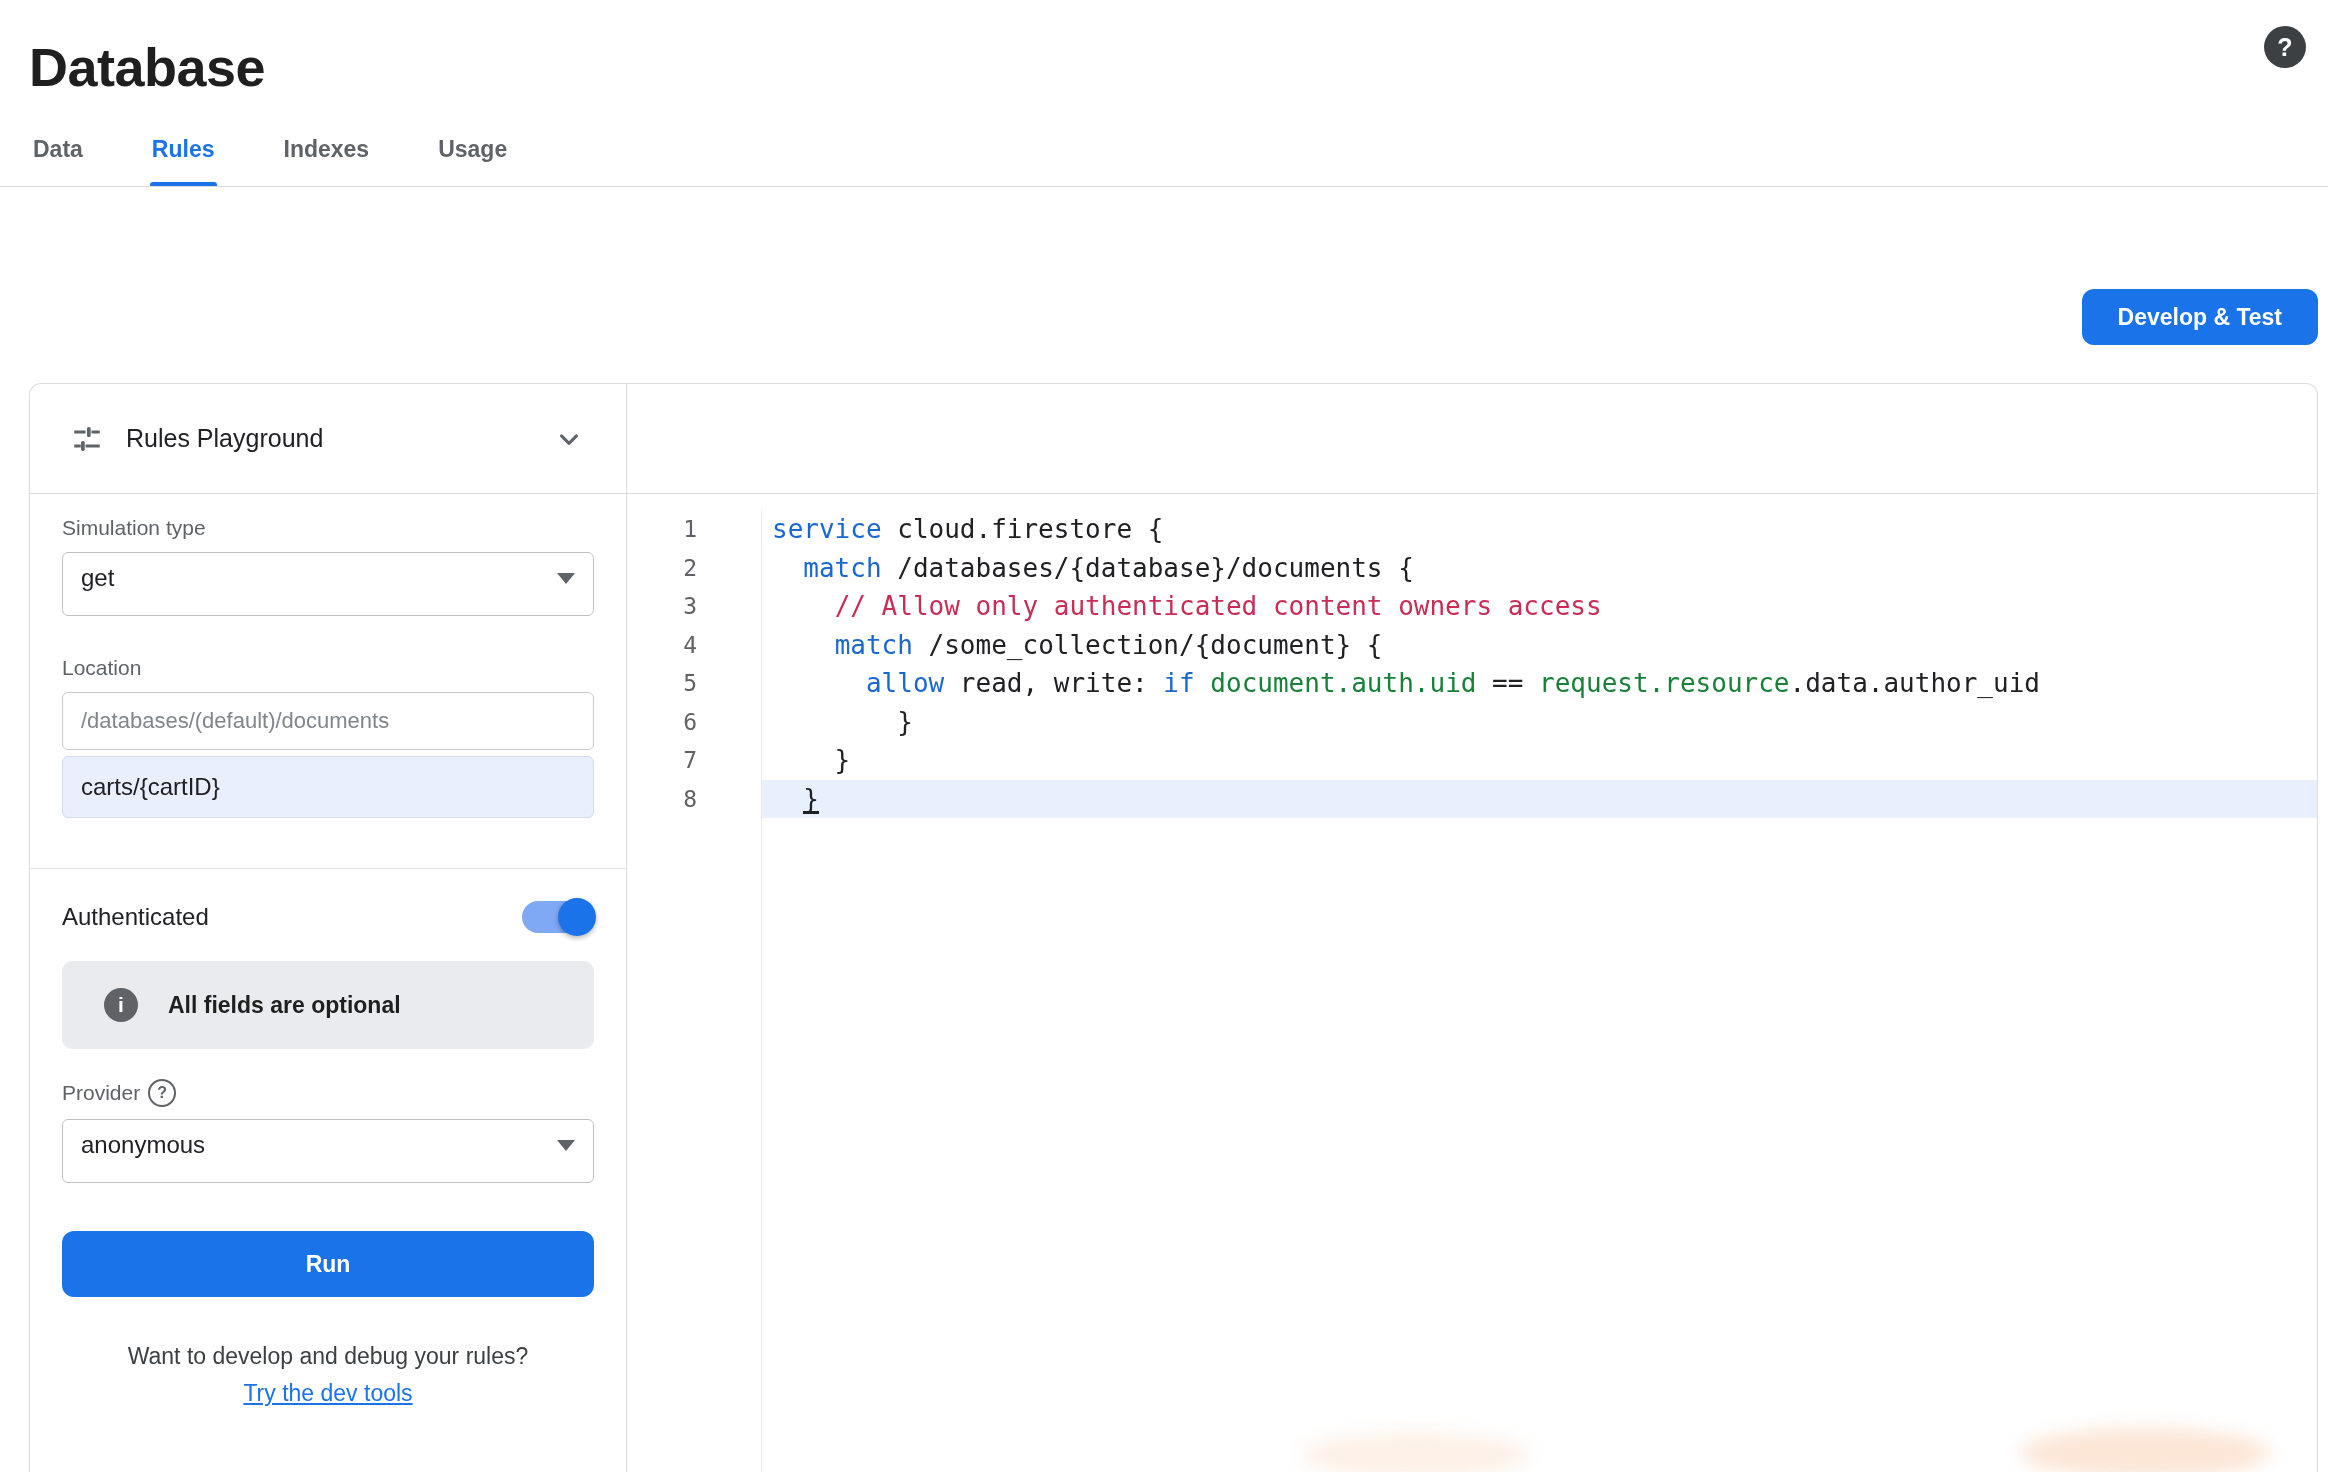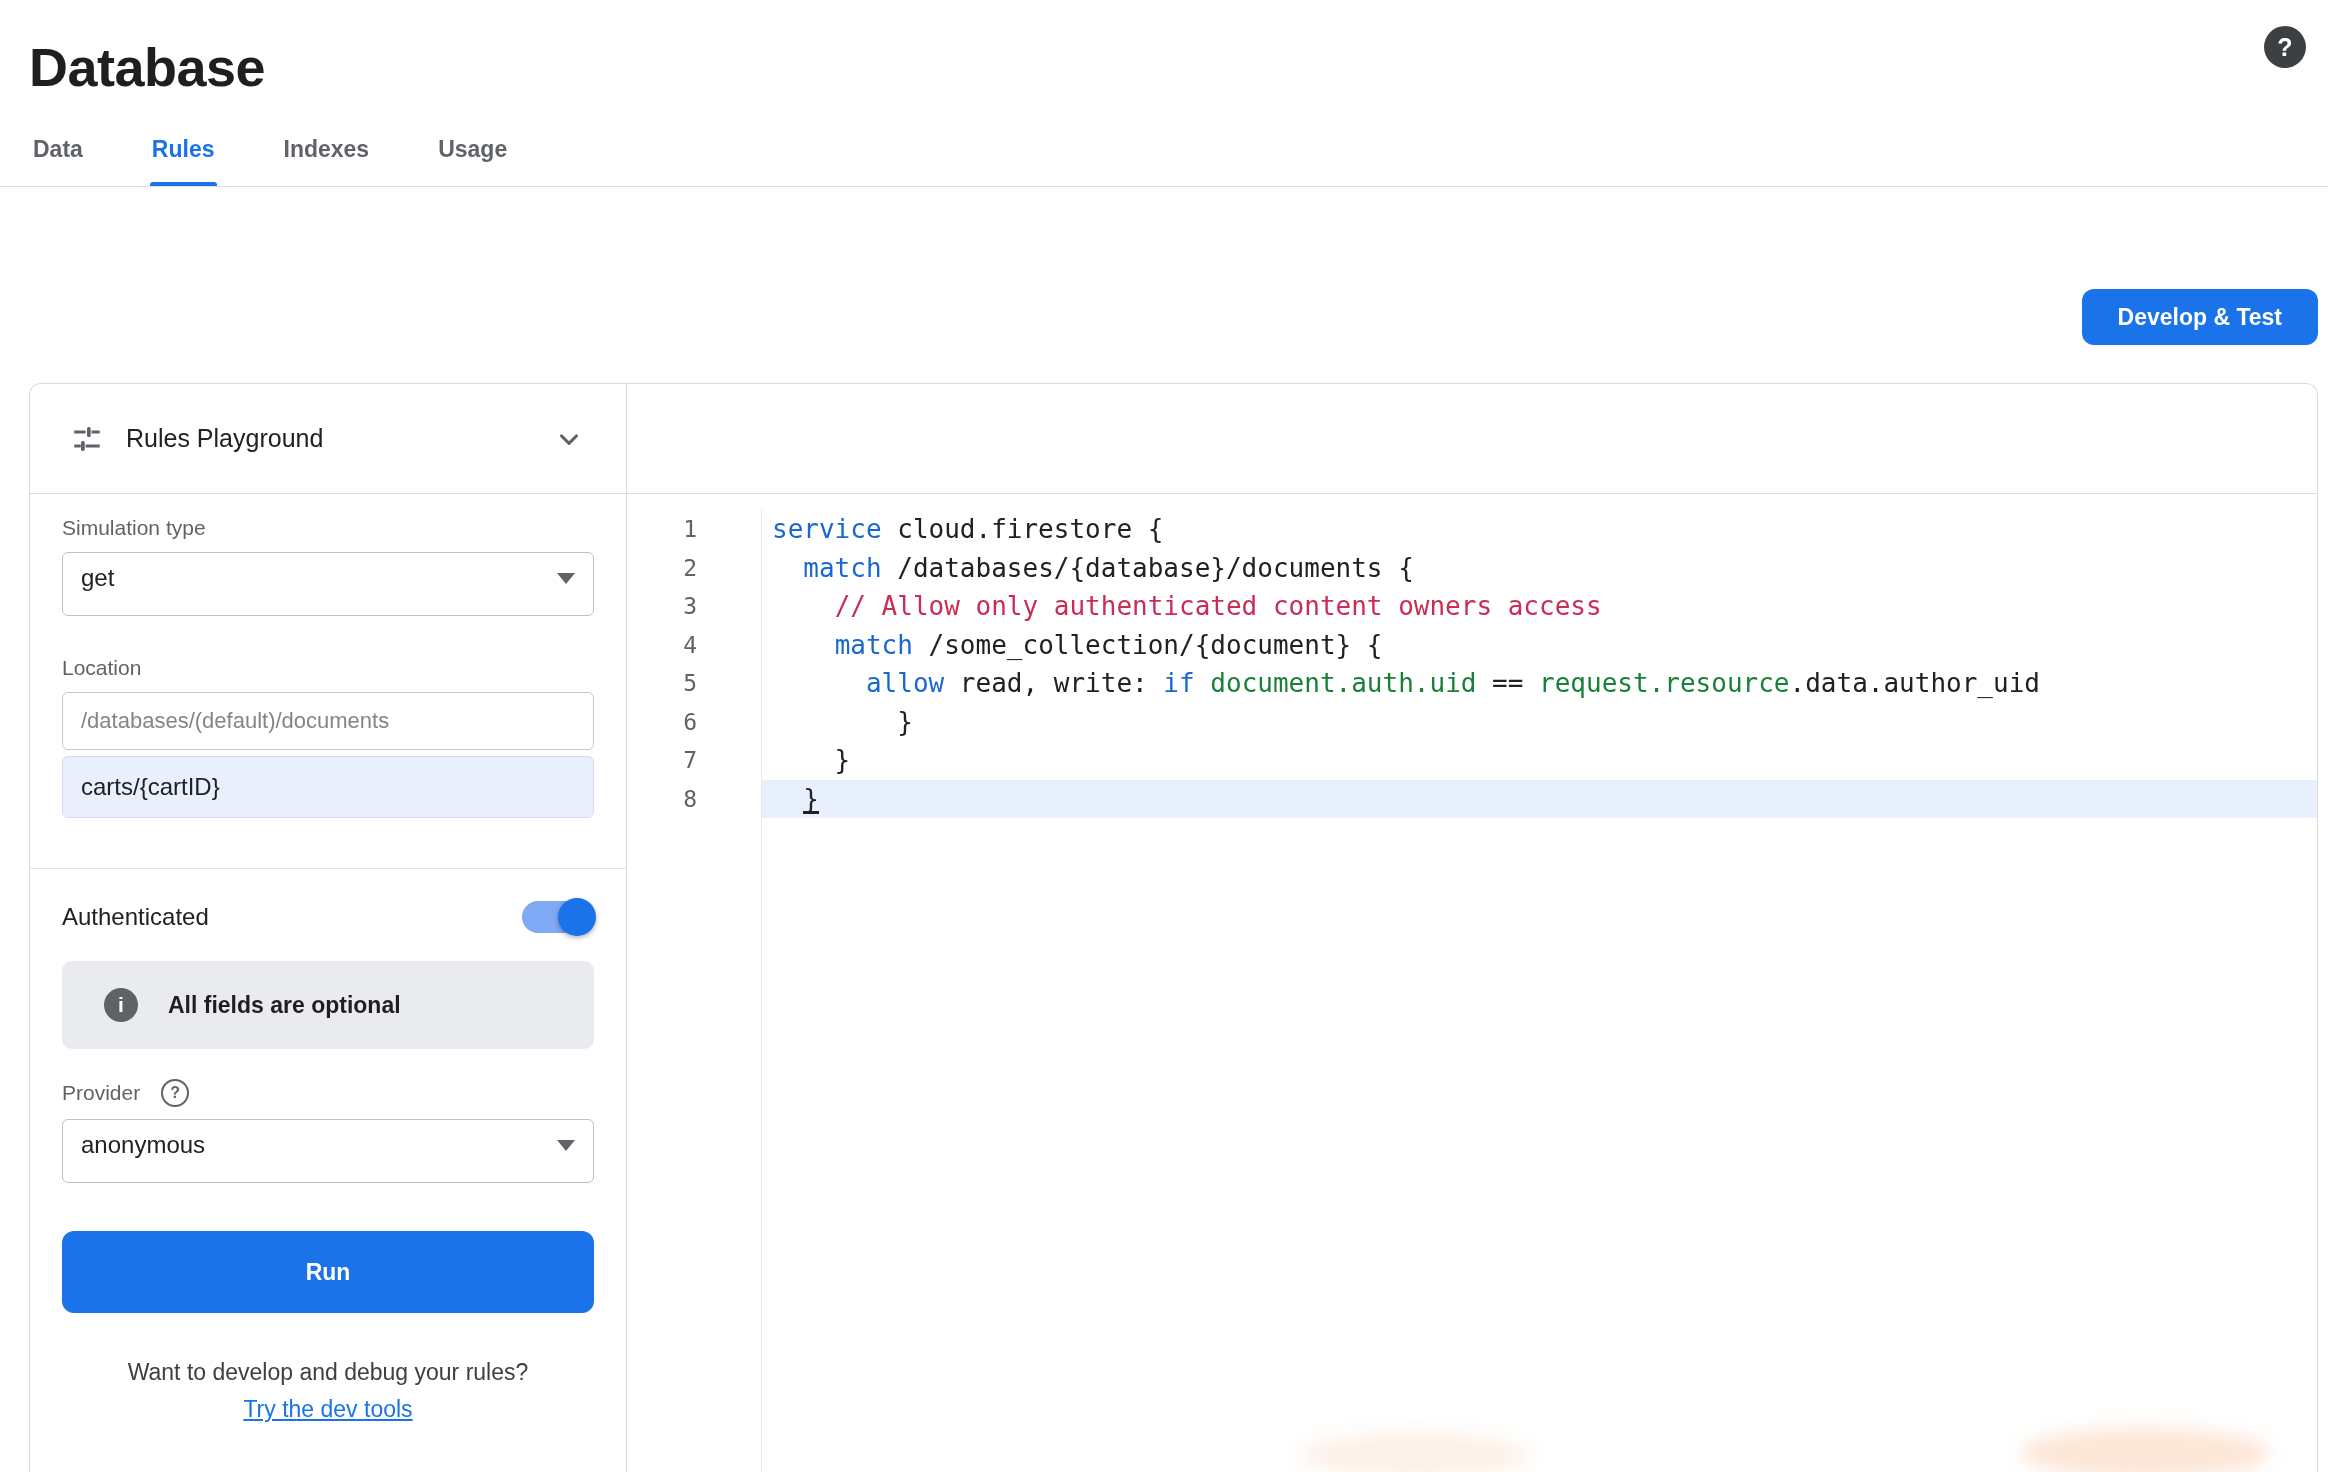--- a/index.html
+++ b/index.html
@@ -67,24 +67,24 @@
   .auth-row .field-value{font-size:24px;color:#202124;}
   .toggle{width:72px;height:32px;border-radius:16px;background:var(--toggle-track);
     position:relative;cursor:pointer;}
   .toggle .thumb{position:absolute;right:-2px;top:-3px;width:38px;height:38px;border-radius:50%;
     background:var(--toggle-thumb);box-shadow:0 2px 5px rgba(0,0,0,.3);}
   .info-banner{margin-top:28px;height:88px;background:#e9ebee;border-radius:10px;
     display:flex;align-items:center;padding-left:42px;}
   .info-icon{width:34px;height:34px;border-radius:50%;background:#5f6368;color:#fff;
     font-size:21px;font-weight:700;font-style:normal;display:flex;align-items:center;justify-content:center;}
   .info-banner .text{margin-left:30px;font-size:23px;font-weight:700;color:#1f1f1f;}
-  .provider-row{margin-top:30px;display:flex;align-items:center;gap:21px;}
+  .provider-row{margin-top:30px;display:flex;align-items:center;gap:8px;}
   .q-circle{width:28px;height:28px;border:2.5px solid #5f6368;border-radius:50%;color:#5f6368;
     font-size:16px;font-weight:700;display:flex;align-items:center;justify-content:center;cursor:pointer;}
-  .run-btn{margin-top:48px;width:100%;height:82px;border-radius:12px;}
+  .run-btn{margin-top:48px;width:100%;height:66px;border-radius:12px;}
   .dev-q{margin-top:46px;text-align:center;font-size:23px;color:#3c4043;}
   .dev-link{margin-top:10px;text-align:center;}
   .dev-link a{font-size:23px;color:var(--accent);text-decoration:underline;cursor:pointer;}
 
   
   .editor{grid-column:2;grid-row:2;display:flex;padding-top:16px;position:relative;
     font-family:"DejaVu Sans Mono",monospace;}
   .gutter{width:135px;border-right:1px solid #e8eaed;flex:none;}
   .gutter-line{height:38.5px;line-height:38.5px;text-align:right;padding-right:64px;
     font-size:23px;color:var(--gutter);}

